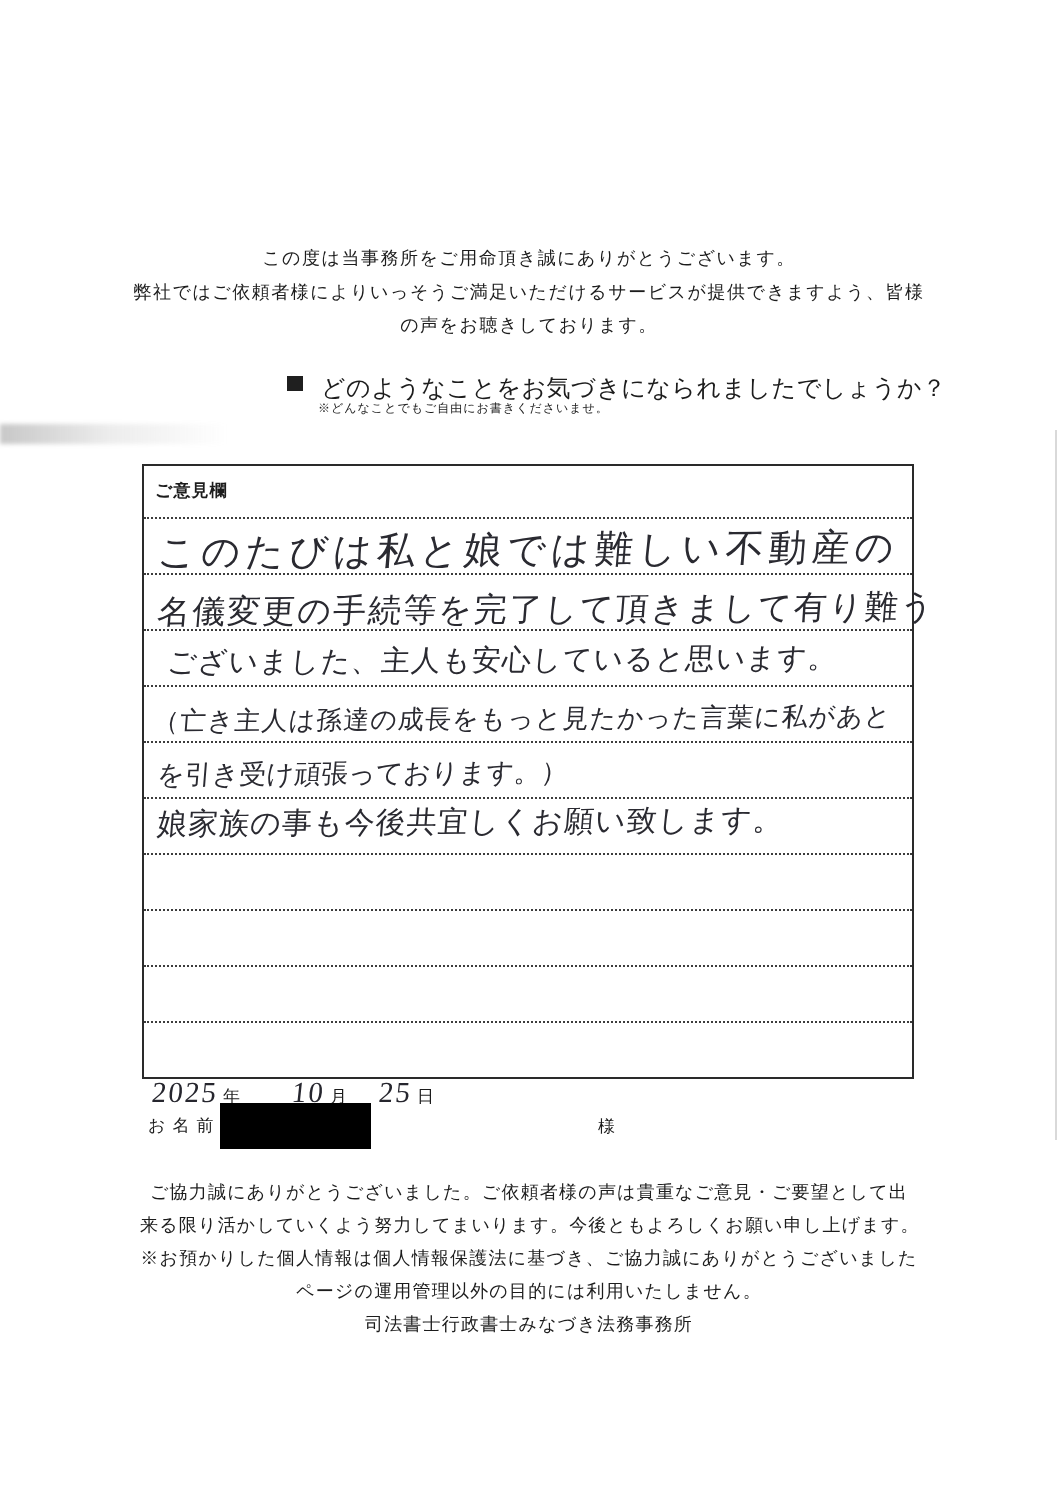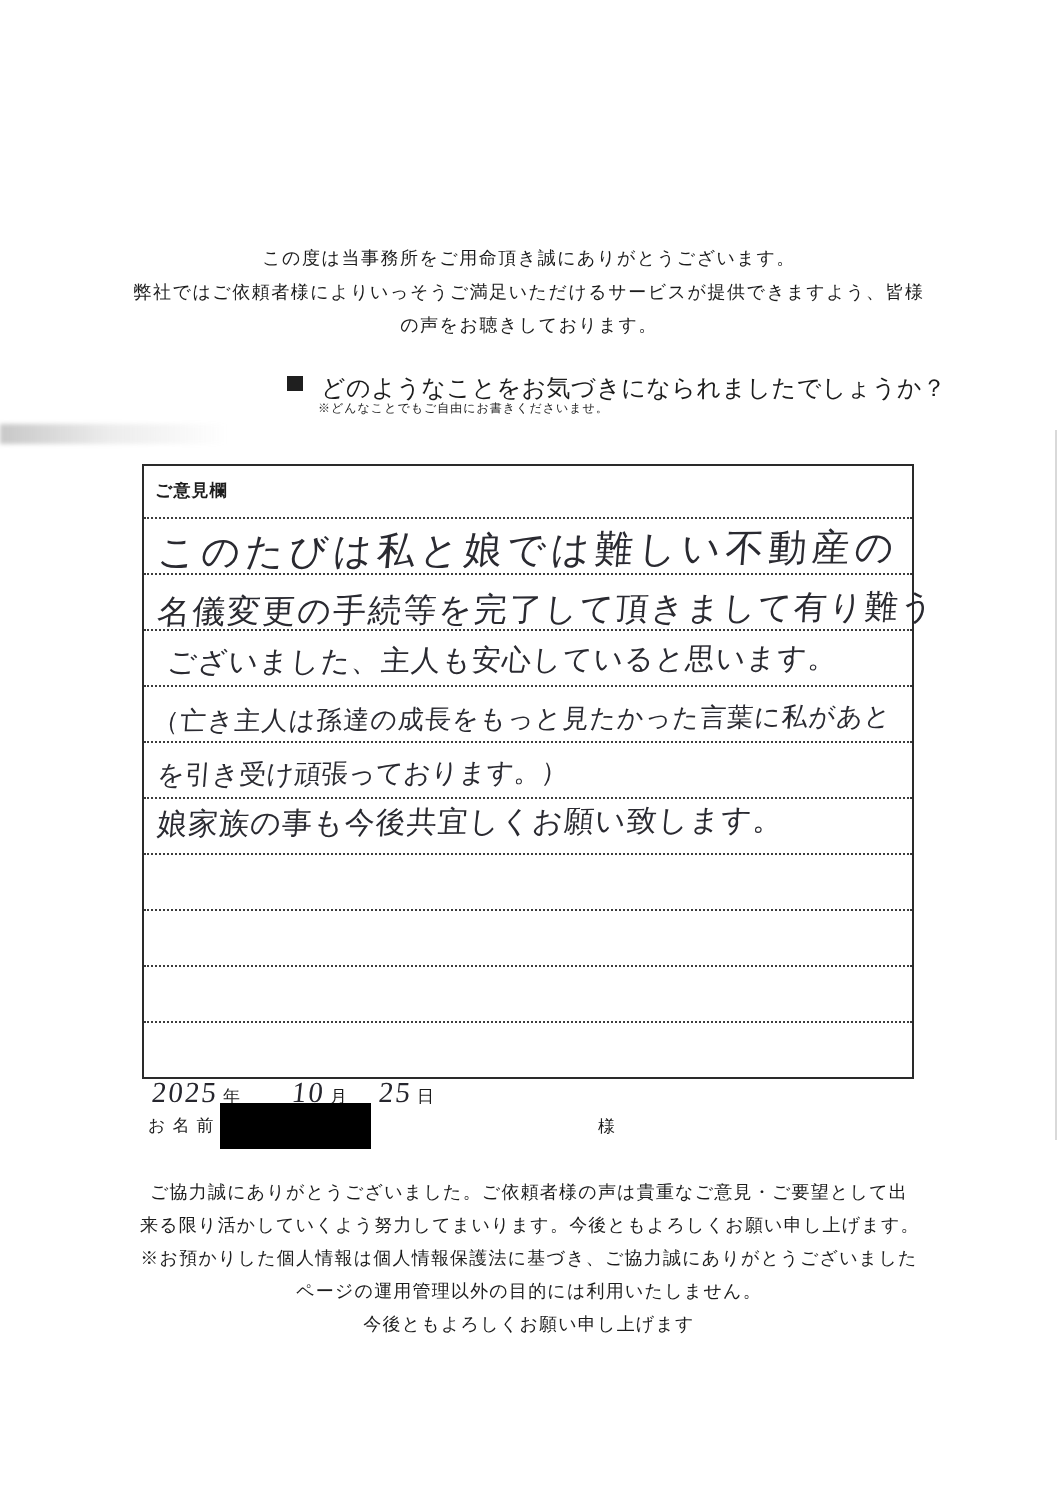--- a/index.html
+++ b/index.html
@@ -173,16 +173,16 @@
 
   <div class="name-label">お名前</div>
   <div class="redaction"></div>
   <div class="honorific">様</div>
 
   <div class="footer">
     <div>ご協力誠にありがとうございました。ご依頼者様の声は貴重なご意見・ご要望として出</div>
     <div>来る限り活かしていくよう努力してまいります。今後ともよろしくお願い申し上げます。</div>
     <div>※お預かりした個人情報は個人情報保護法に基づき、ご協力誠にありがとうございました</div>
     <div>ページの運用管理以外の目的には利用いたしません。</div>
-    <div class="office">今後ともよろしくお願い申し上げます</div>
+    <div class="office">司法書士行政書士みなづき法務事務所</div>
   </div>
 
 </div>
 
 </body></html>

